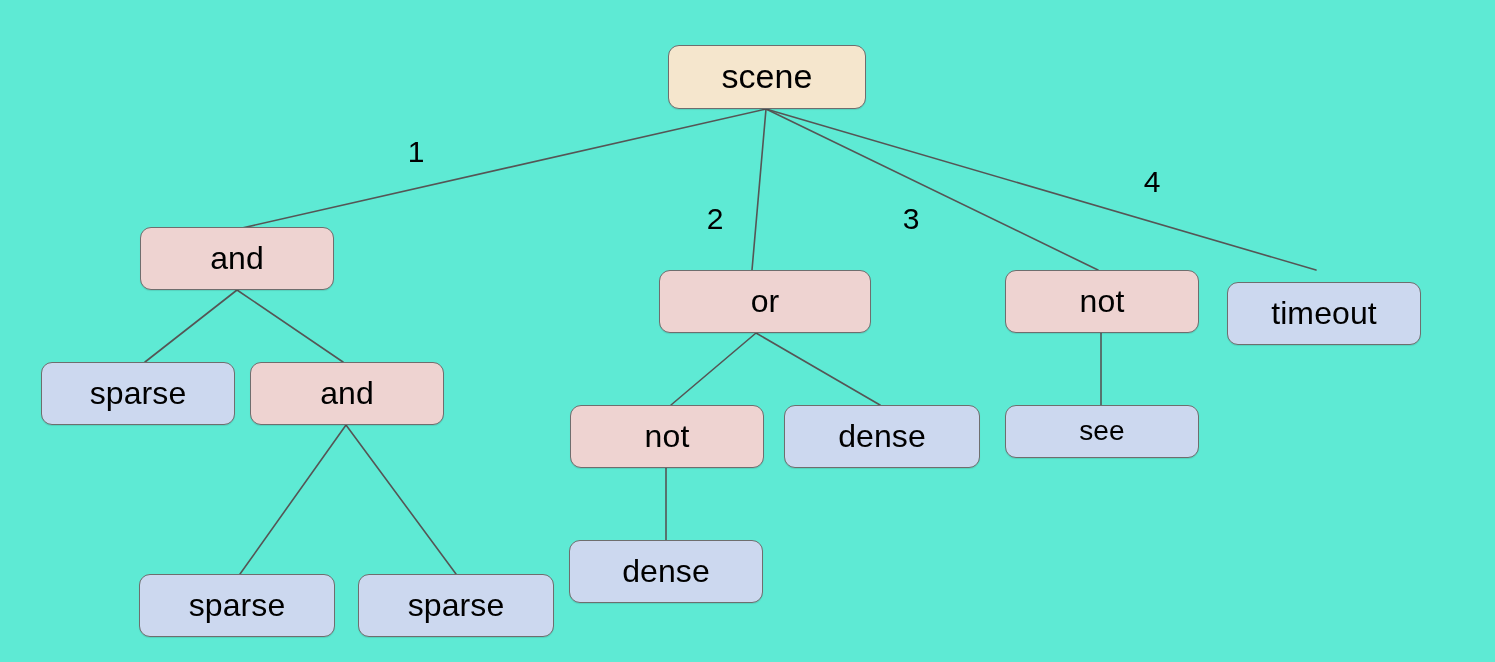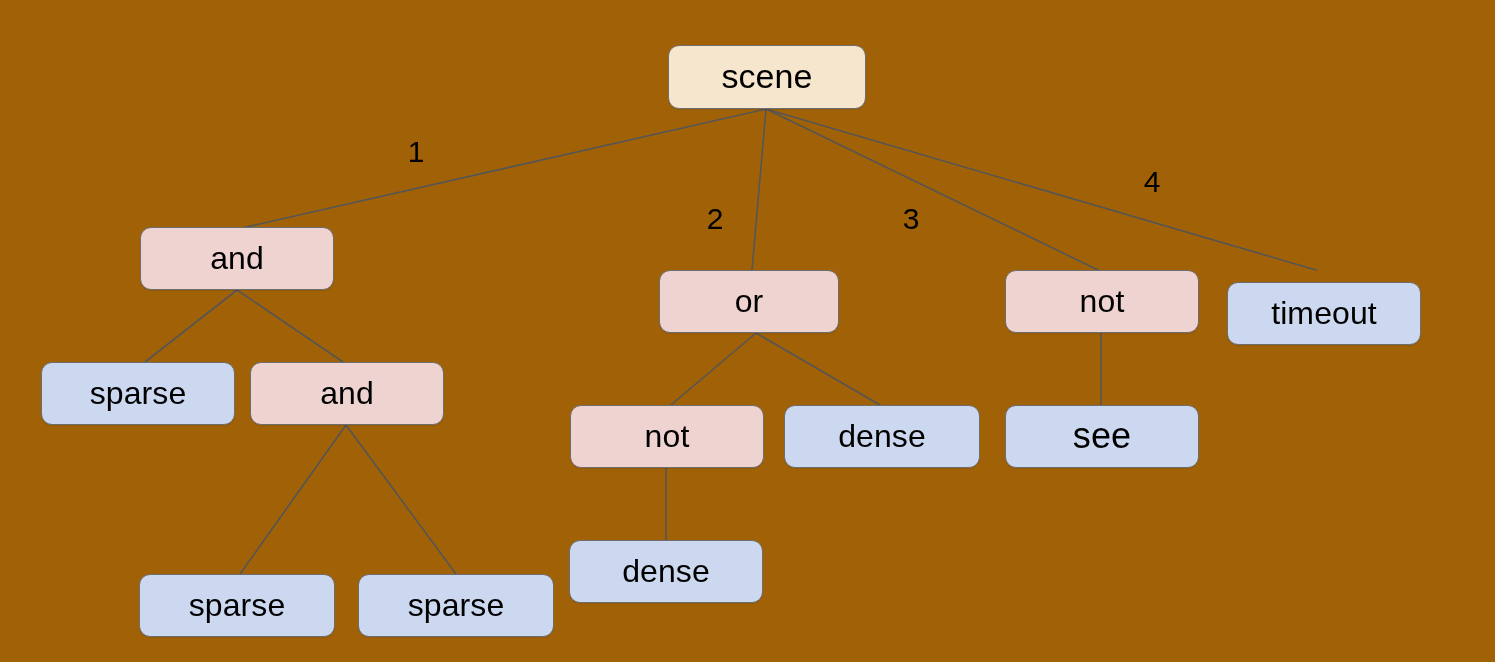--- a/index.html
+++ b/index.html
@@ -46,21 +46,21 @@
     position: absolute;
     color: #000000;
     line-height: 1;
     white-space: nowrap;
     transform: translate(-50%, -50%);
   }
 </style>
 </head>
 <body>
 
-<div id="canvas" style="background: #a16207;">
+<div id="canvas" style="background: #5eead4;">
 
   <svg id="edge-layer" viewBox="0 0 1495 662" xmlns="http://www.w3.org/2000/svg">
       <line x1="766" y1="109" x2="242" y2="228" stroke="#555555" stroke-width="1.6" stroke-linecap="round"></line>
       <line x1="766" y1="109" x2="752" y2="270" stroke="#555555" stroke-width="1.6" stroke-linecap="round"></line>
       <line x1="766" y1="109" x2="1098" y2="270" stroke="#555555" stroke-width="1.6" stroke-linecap="round"></line>
       <line x1="766" y1="109" x2="1316" y2="270" stroke="#555555" stroke-width="1.6" stroke-linecap="round"></line>
       <line x1="237" y1="290" x2="145" y2="362" stroke="#555555" stroke-width="1.6" stroke-linecap="round"></line>
       <line x1="237" y1="290" x2="343" y2="362" stroke="#555555" stroke-width="1.6" stroke-linecap="round"></line>
       <line x1="346" y1="425" x2="240" y2="574" stroke="#555555" stroke-width="1.6" stroke-linecap="round"></line>
       <line x1="346" y1="425" x2="456" y2="574" stroke="#555555" stroke-width="1.6" stroke-linecap="round"></line>
@@ -82,36 +82,36 @@
       </div>
       <div class="node" style="left: 250px; top: 362px; width: 194px; height: 63px; background: rgb(238, 211, 209); border-color: rgb(110, 110, 110); font-size: 32px;">
         <span class="node-label">and</span>
       </div>
       <div class="node" style="left: 139px; top: 574px; width: 196px; height: 63px; background: rgb(204, 216, 239); border-color: rgb(110, 110, 110); font-size: 32px;">
         <span class="node-label">sparse</span>
       </div>
       <div class="node" style="left: 358px; top: 574px; width: 196px; height: 63px; background: rgb(204, 216, 239); border-color: rgb(110, 110, 110); font-size: 32px;">
         <span class="node-label">sparse</span>
       </div>
-      <div class="node" style="left: 659px; top: 270px; width: 180px; height: 63px; background: rgb(238, 211, 209); border-color: rgb(110, 110, 110); font-size: 32px;">
+      <div class="node" style="left: 659px; top: 270px; width: 212px; height: 63px; background: rgb(238, 211, 209); border-color: rgb(110, 110, 110); font-size: 32px;">
         <span class="node-label">or</span>
       </div>
       <div class="node" style="left: 570px; top: 405px; width: 194px; height: 63px; background: rgb(238, 211, 209); border-color: rgb(110, 110, 110); font-size: 32px;">
         <span class="node-label">not</span>
       </div>
       <div class="node" style="left: 784px; top: 405px; width: 196px; height: 63px; background: rgb(204, 216, 239); border-color: rgb(110, 110, 110); font-size: 32px;">
         <span class="node-label">dense</span>
       </div>
       <div class="node" style="left: 569px; top: 540px; width: 194px; height: 63px; background: rgb(204, 216, 239); border-color: rgb(110, 110, 110); font-size: 32px;">
         <span class="node-label">dense</span>
       </div>
       <div class="node" style="left: 1005px; top: 270px; width: 194px; height: 63px; background: rgb(238, 211, 209); border-color: rgb(110, 110, 110); font-size: 32px;">
         <span class="node-label">not</span>
       </div>
-      <div class="node" style="left: 1005px; top: 405px; width: 194px; height: 63px; background: rgb(204, 216, 239); border-color: rgb(110, 110, 110); font-size: 36px;">
+      <div class="node" style="left: 1005px; top: 405px; width: 194px; height: 53px; background: rgb(204, 216, 239); border-color: rgb(110, 110, 110); font-size: 28px;">
         <span class="node-label">see</span>
       </div>
       <div class="node" style="left: 1227px; top: 282px; width: 194px; height: 63px; background: rgb(204, 216, 239); border-color: rgb(110, 110, 110); font-size: 32px;">
         <span class="node-label">timeout</span>
       </div>
     </div>
   <div id="label-layer">
       <div class="edge-label" style="left: 416px; top: 152px; font-size: 30px;">1</div>
       <div class="edge-label" style="left: 715px; top: 219px; font-size: 30px;">2</div>
       <div class="edge-label" style="left: 911px; top: 219px; font-size: 30px;">3</div>

